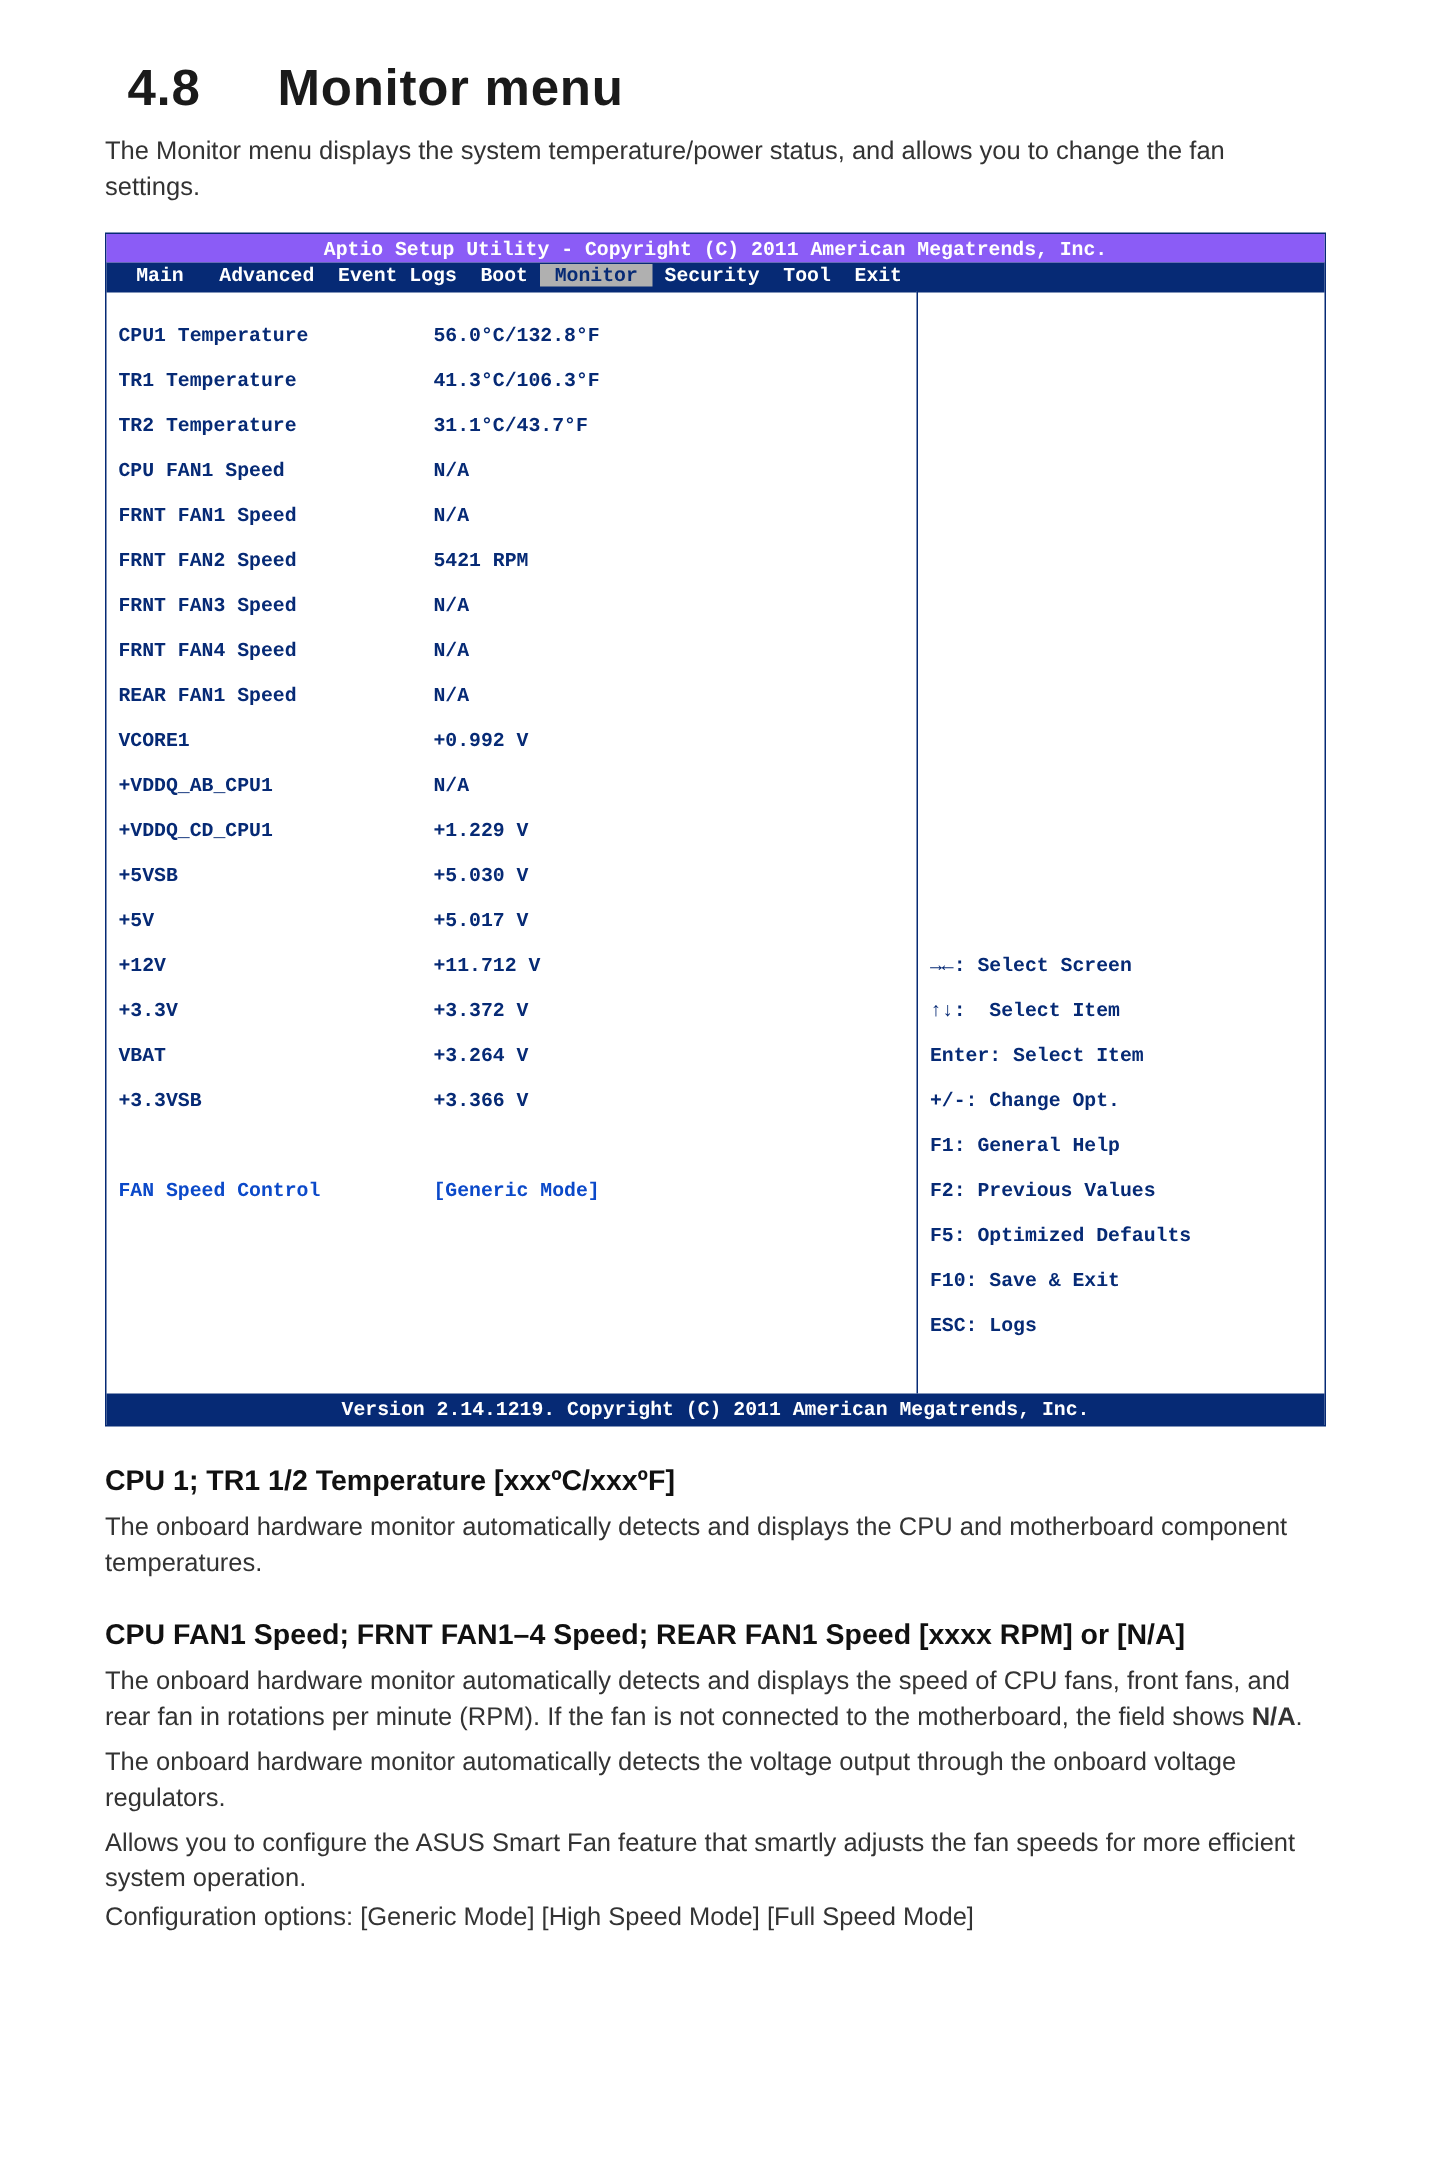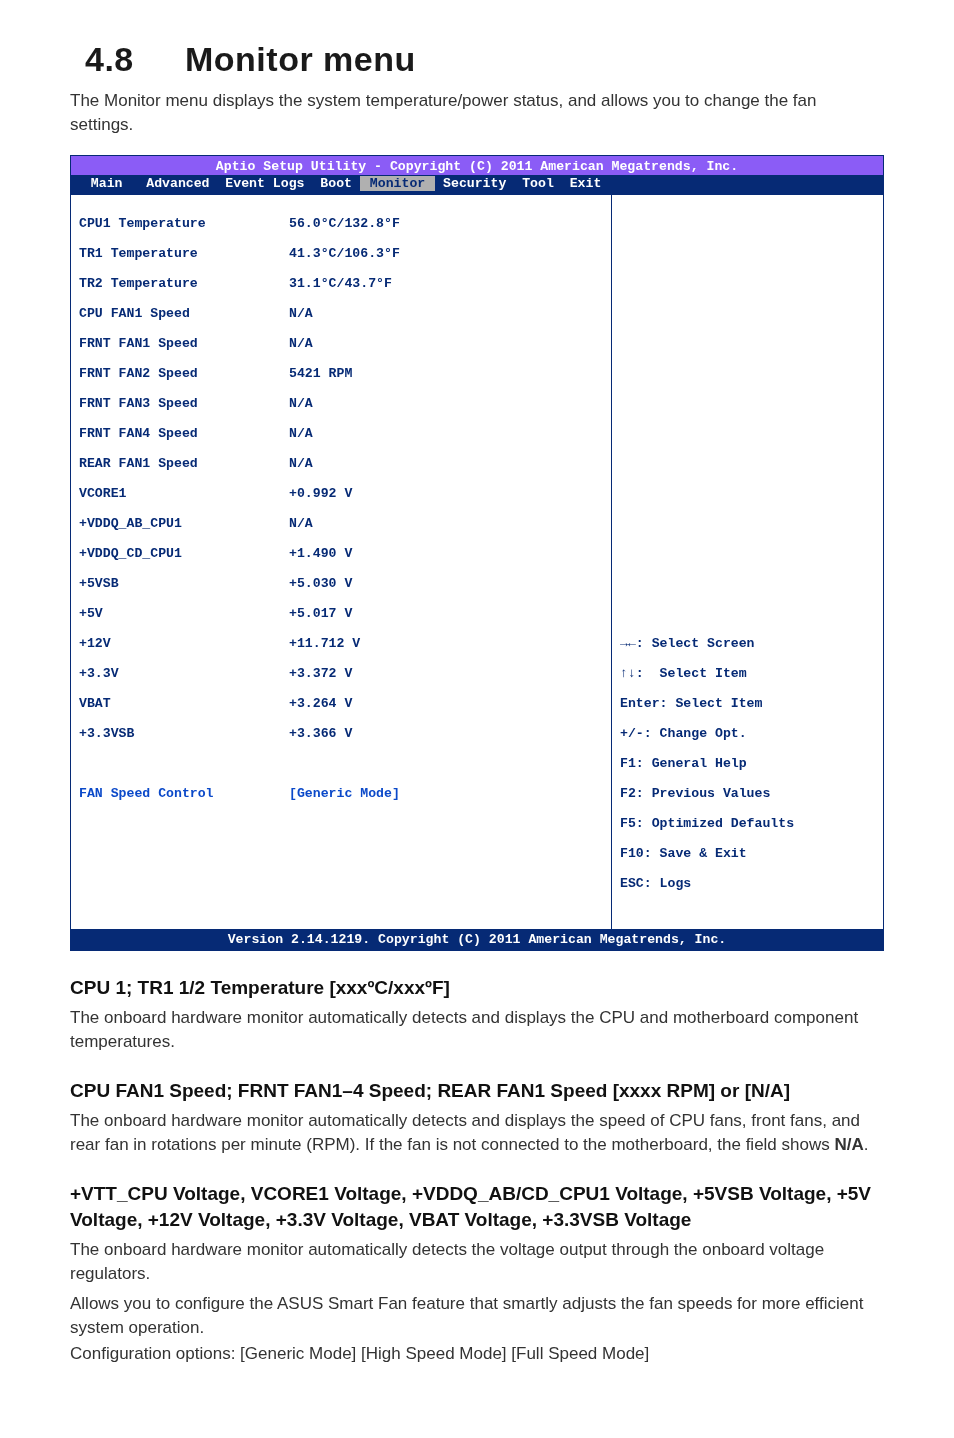--- a/index.html
+++ b/index.html
@@ -129,21 +129,21 @@
 <div class="row"><span class="lab">TR1 Temperature</span><span class="val">41.3°C/106.3°F</span></div>
 <div class="row"><span class="lab">TR2 Temperature</span><span class="val">31.1°C/43.7°F</span></div>
 <div class="row"><span class="lab">CPU FAN1 Speed</span><span class="val">N/A</span></div>
 <div class="row"><span class="lab">FRNT FAN1 Speed</span><span class="val">N/A</span></div>
 <div class="row"><span class="lab">FRNT FAN2 Speed</span><span class="val">5421 RPM</span></div>
 <div class="row"><span class="lab">FRNT FAN3 Speed</span><span class="val">N/A</span></div>
 <div class="row"><span class="lab">FRNT FAN4 Speed</span><span class="val">N/A</span></div>
 <div class="row"><span class="lab">REAR FAN1 Speed</span><span class="val">N/A</span></div>
 <div class="row"><span class="lab">VCORE1</span><span class="val">+0.992 V</span></div>
 <div class="row"><span class="lab">+VDDQ_AB_CPU1</span><span class="val">N/A</span></div>
-<div class="row"><span class="lab">+VDDQ_CD_CPU1</span><span class="val">+1.490 V</span></div>
+<div class="row"><span class="lab">+VDDQ_CD_CPU1</span><span class="val">+1.229 V</span></div>
 <div class="row"><span class="lab">+5VSB</span><span class="val">+5.030 V</span></div>
 <div class="row"><span class="lab">+5V</span><span class="val">+5.017 V</span></div>
 <div class="row"><span class="lab">+12V</span><span class="val">+11.712 V</span></div>
 <div class="row"><span class="lab">+3.3V</span><span class="val">+3.372 V</span></div>
 <div class="row"><span class="lab">VBAT</span><span class="val">+3.264 V</span></div>
 <div class="row"><span class="lab">+3.3VSB</span><span class="val">+3.366 V</span></div>
 <div class="row">&nbsp;</div>
 <div class="row"><span class="lab blue-val">FAN Speed Control</span><span class="val blue-val">[Generic Mode]</span></div>
 <div class="row">&nbsp;</div>
 <div class="row">&nbsp;</div>
@@ -165,19 +165,18 @@
     </div>
     <div class="footer-line">Version 2.14.1219. Copyright (C) 2011 American Megatrends, Inc.</div>
   </div>
 
   <h3 class="sub">CPU 1; TR1 1/2 Temperature [xxxºC/xxxºF]</h3>
   <p class="body-text">The onboard hardware monitor automatically detects and displays the CPU and motherboard component temperatures.</p>
 
   <h3 class="sub">CPU FAN1 Speed; FRNT FAN1–4 Speed; REAR FAN1 Speed [xxxx RPM] or [N/A]</h3>
   <p class="body-text"><span>The onboard hardware monitor automatically detects and displays the speed of CPU fans, front fans, and rear fan in rotations per minute (RPM). If the fan is not connected to the motherboard, the field shows </span><span class="na-bold">N/A</span><span>.</span></p>
 
-  <h3 class="sub">+VTT_CPU Voltage, VCORE1 Voltage, +VDDQ_AB/CD_CPU1 Voltage, +5VSB Voltage, +5V Voltage, +12V Voltage, +3.3V Voltage, VBAT Voltage, +3.3VSB Voltage</h3>
   <p class="body-text">The onboard hardware monitor automatically detects the voltage output through the onboard voltage regulators.</p>
 
   <p class="body-text">Allows you to configure the ASUS Smart Fan feature that smartly adjusts the fan speeds for more efficient system operation.</p>
   <p class="body-text" style="margin-top:2px;">Configuration options: [Generic Mode] [High Speed Mode] [Full Speed Mode]</p>
 
 </div>
 
 </body></html>

